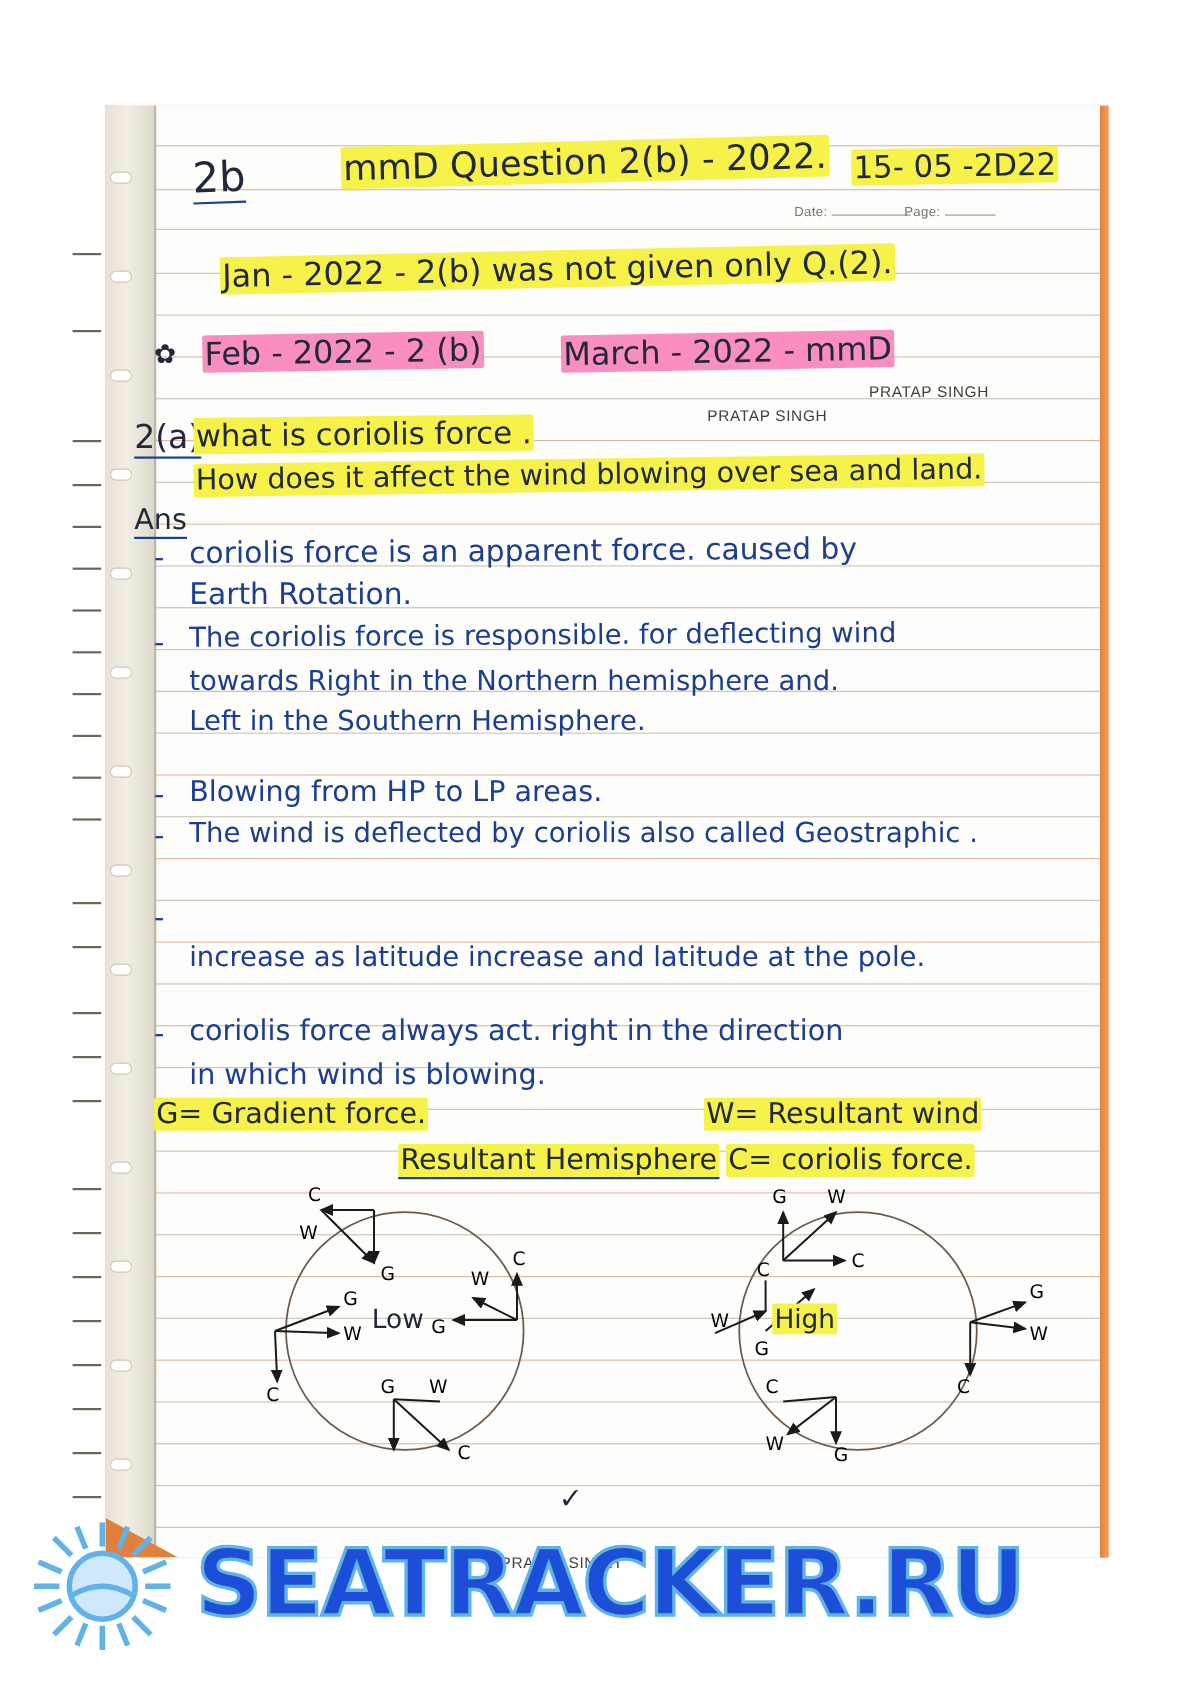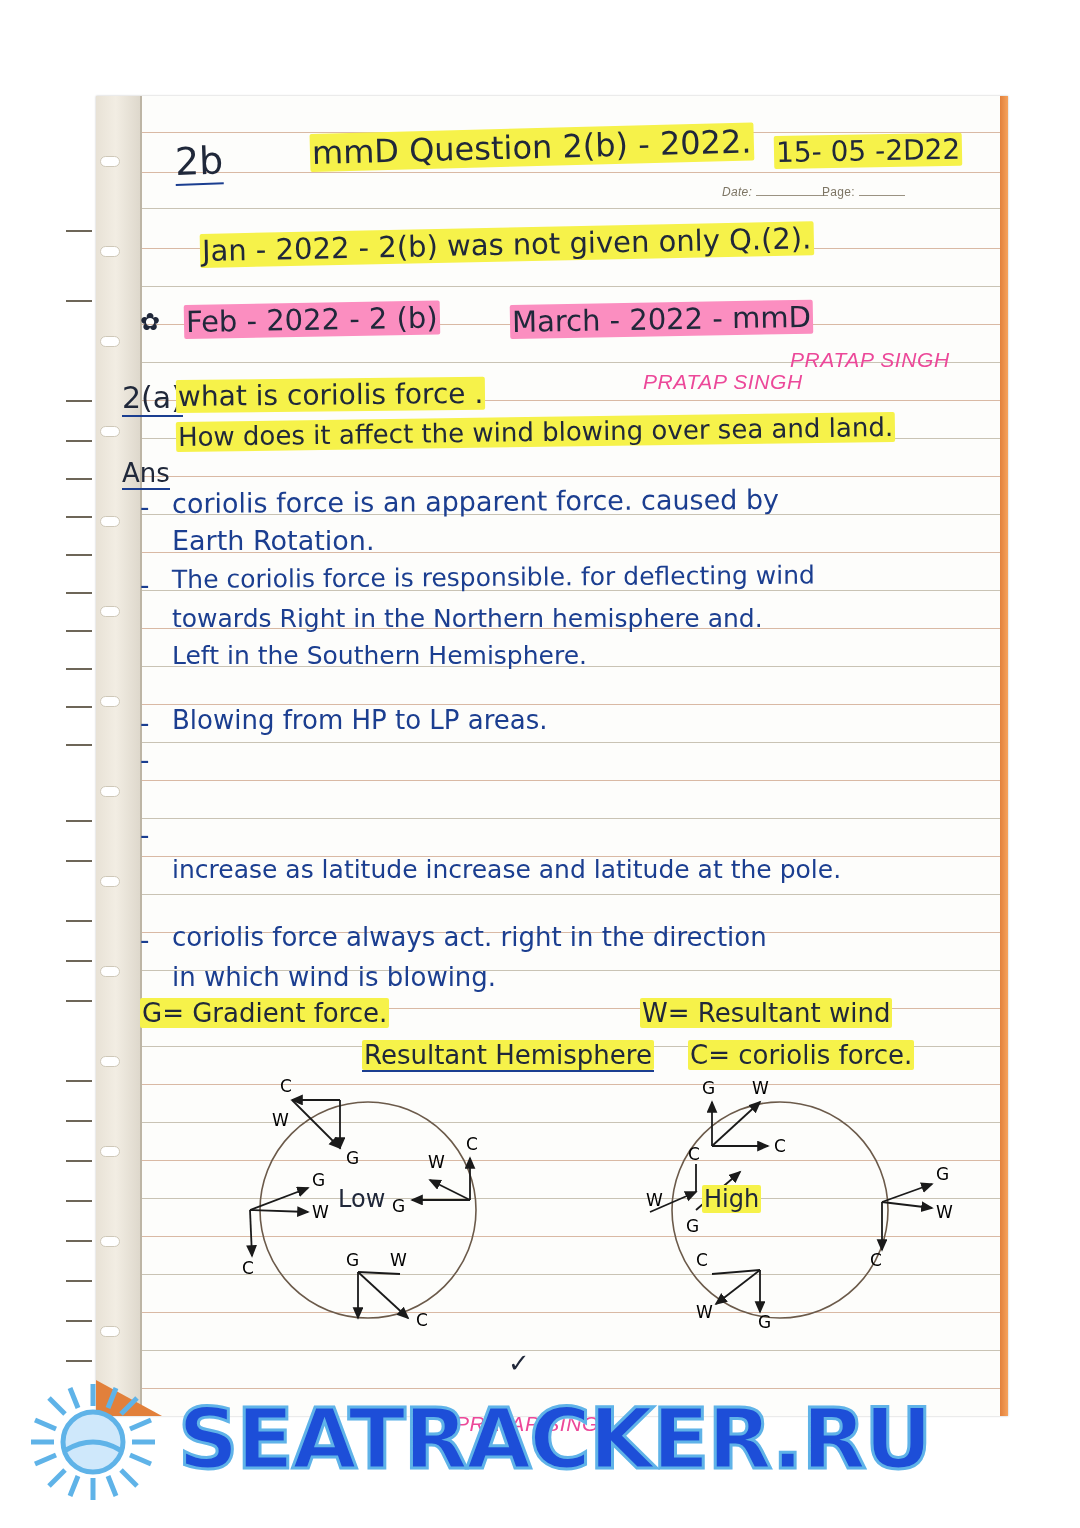--- a/index.html
+++ b/index.html
@@ -133,24 +133,23 @@
     border-bottom: 1px solid #9a9282;
     width: 72px;
     height: 11px;
     margin-left: 4px;
   }
 
   
   .wm-name {
     position: absolute;
     font-family: "Liberation Sans", sans-serif;
-    font-size: 21px;
-    color: #ec4899;
+    font-size: 14px;
+    color: #404040;
     letter-spacing: .6px;
-    font-style: italic;
   }
 
   
   #diagram {
     position: absolute;
     left: 140px;
     top: 1060px;
     width: 860px;
     height: 300px;
   }
@@ -276,21 +275,21 @@
   <div class="hw ink-dark underline" style="left:175px; top:140px; font-size:38px; transform:rotate(-2deg);">2b</div>
 
   <div class="hw ink-dark" style="left:310px; top:134px; font-size:32px; transform:rotate(-1.5deg);">
     <span class="hl-yellow">mmD  Question 2(b) - 2022.</span>
   </div>
 
   <div class="hw ink-dark" style="left:774px; top:136px; font-size:28px; transform:rotate(-1deg);">
     <span class="hl-yellow">15- 05 -2D22</span>
   </div>
 
-  <div class="printed" style="left:722px; top:184px;font-style:italic;">
+  <div class="printed" style="left:722px; top:184px;">
     <span>Date:</span><span class="ln"></span>
   </div>
   <div class="printed" style="left:822px; top:184px;">
     <span>Page:</span><span class="ln" style="width:46px"></span>
   </div>
 
   <div class="hw ink-dark" style="left:200px; top:234px; font-size:29px; transform:rotate(-1.2deg);">
     <span class="hl-yellow">Jan - 2022 - 2(b)  was  not  given  only  Q.(2).</span>
   </div>
 
@@ -325,41 +324,42 @@
 
   <div class="hw ink-blue" style="left:140px; top:570px; font-size:26px;">-</div>
   <div class="hw ink-blue" style="left:172px; top:565px; font-size:25px; transform:rotate(-0.4deg);">The coriolis force is responsible. for deflecting wind</div>
   <div class="hw ink-blue" style="left:172px; top:604px; font-size:25px;">towards Right in the   Northern  hemisphere  and.</div>
   <div class="hw ink-blue" style="left:172px; top:641px; font-size:25px;">Left in the  Southern  Hemisphere.</div>
 
   <div class="hw ink-blue" style="left:140px; top:708px; font-size:26px;">-</div>
   <div class="hw ink-blue" style="left:172px; top:705px; font-size:26px;">Blowing from HP to LP  areas.</div>
 
   <div class="hw ink-blue" style="left:140px; top:745px; font-size:26px;">-</div>
+  <div class="hw ink-blue" style="left:172px; top:742px; font-size:25px;">The wind is deflected by  coriolis also called Geostraphic .</div>
 
   <div class="hw ink-blue" style="left:140px; top:820px; font-size:26px;">-</div>
   <div class="hw ink-blue" style="left:172px; top:855px; font-size:25px;">increase as latitude increase and latitude at the pole.</div>
 
   <div class="hw ink-blue" style="left:140px; top:925px; font-size:26px;">-</div>
   <div class="hw ink-blue" style="left:172px; top:922px; font-size:26px;">coriolis force  always   act. right  in the direction</div>
   <div class="hw ink-blue" style="left:172px; top:962px; font-size:26px;">in which wind is blowing.</div>
 
   <div class="hw ink-dark" style="left:140px; top:998px; font-size:26px;">
     <span class="hl-yellow">G= Gradient force.</span>
   </div>
 
   <div class="hw ink-dark" style="left:640px; top:998px; font-size:26px;">
     <span class="hl-yellow">W=  Resultant wind</span>
   </div>
 
   <div class="hw ink-dark underline" style="left:362px; top:1040px; font-size:26px;">
     <span class="hl-yellow">Resultant  Hemisphere</span>
   </div>
 
-  <div class="hw ink-dark" style="left:688px; top:1040px; font-size:26px;text-align:right;">
+  <div class="hw ink-dark" style="left:660px; top:1040px; font-size:26px;text-align:right;">
     <span class="hl-yellow">C= coriolis force.</span>
   </div>
 
   <div id="diagram">
     <svg width="860" height="300" viewBox="0 0 860 300" xmlns="http://www.w3.org/2000/svg">
       <defs>
         <marker id="ah" markerWidth="8" markerHeight="8" refX="6" refY="3" orient="auto">
           <path d="M0,0 L7,3 L0,6 z" fill="#1a1a1a"></path>
         </marker>
       </defs>

